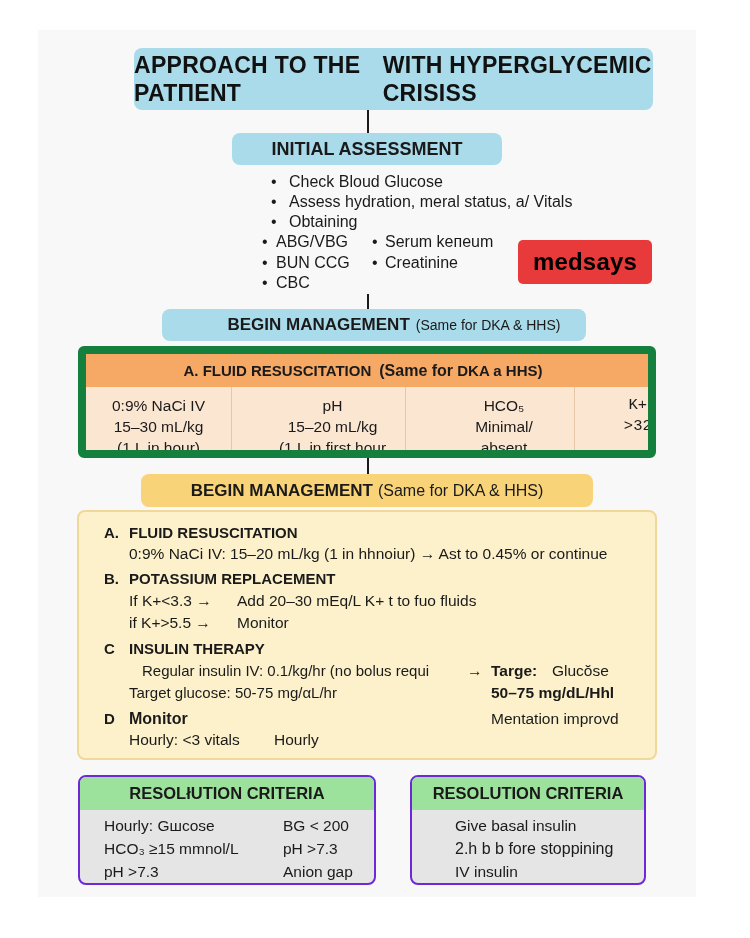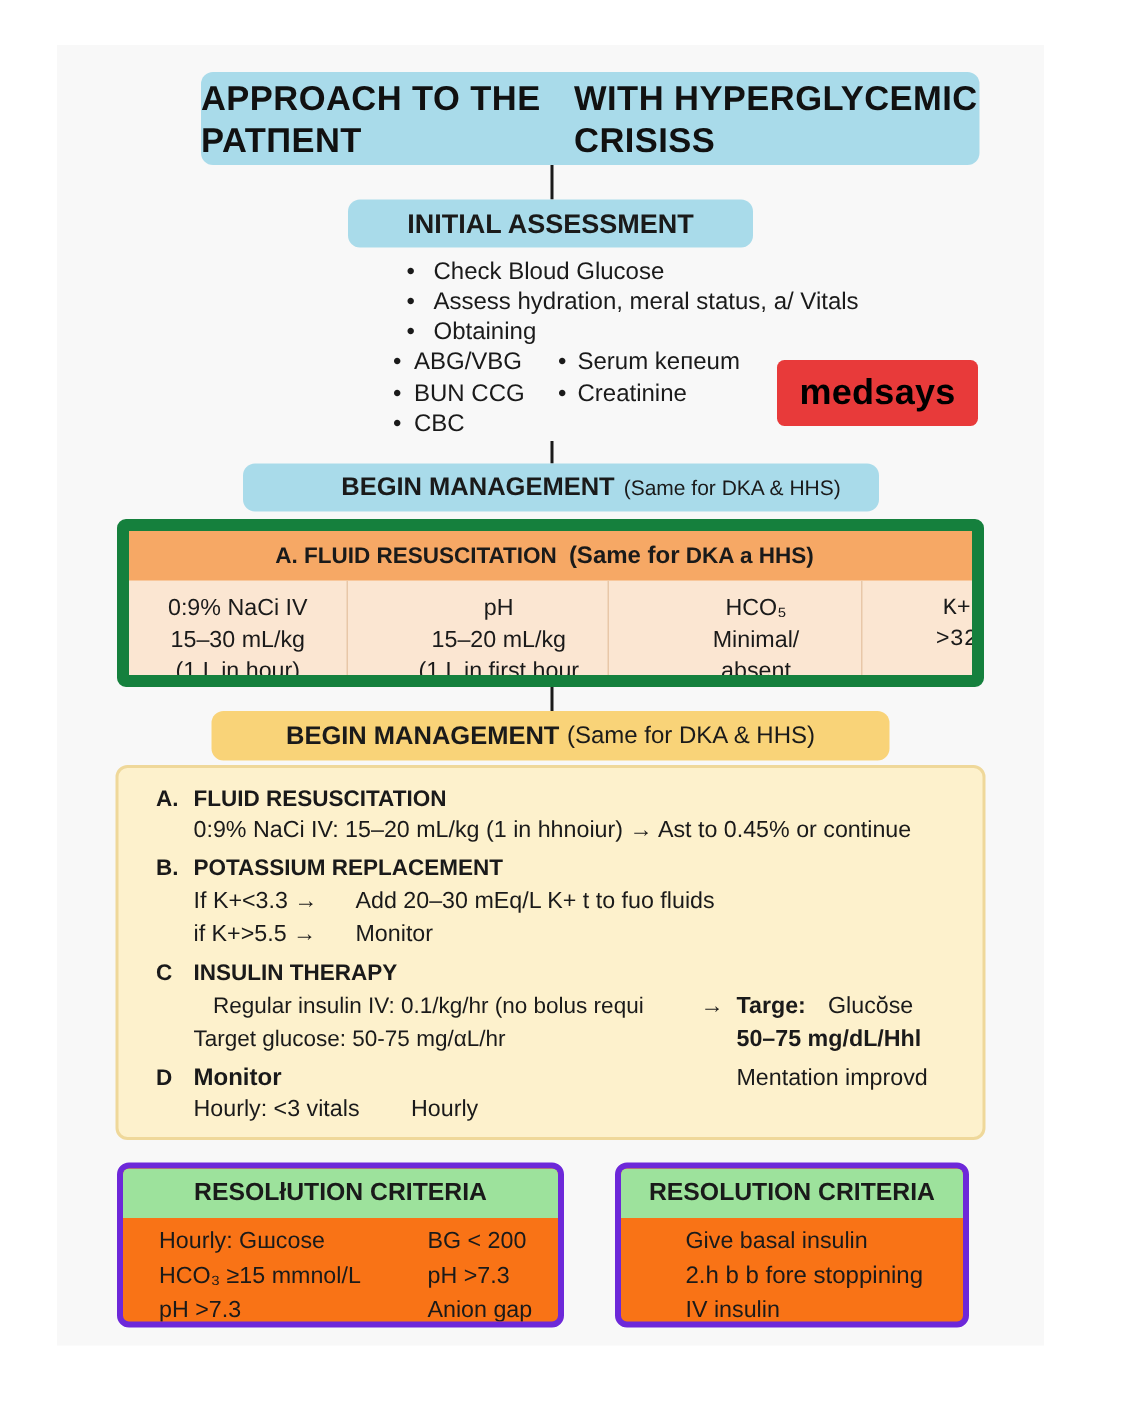--- a/index.html
+++ b/index.html
@@ -27,21 +27,21 @@
   .fluid-head .sm { font-weight:bold; font-size:16px; }
   .fluid-grid { display:flex; height:77px;gap:28px; }
   .fluid-cell { flex:none; text-align:center; font-size:15.5px; line-height:21px; padding-top:8px; border-right:1.5px solid #e8c7a8; }
   .fluid-cell:last-child { border-right:none;font-family:Liberation Mono, monospace; }
   .bm2 { left:141px; top:474px; width:452px; height:33px; background:#f9d378; border-radius:8px; display:flex; align-items:center; justify-content:center; }
   .bm2 b { font-size:17px; margin-right:5px; }
   .bm2 span { font-size:16px; }
   .mgmt { left:77px; top:510px; width:580px; height:250px; background:#fdf1cc; border:2px solid #efd89a; border-radius:8px; }
   .mgmt .t { position:absolute; font-size:15.5px; white-space:nowrap; color:#1a1a1a; }
   .mgmt .h { font-weight:bold; font-size:15px; }
-  .res { background:#f97316; border:4px solid #6d28d9; border-radius:8px; overflow:hidden; }
+  .res { background:#e5e5e5; border:2px solid #6d28d9; border-radius:8px; overflow:hidden; }
   .res-head { height:33px; background:#9de29c; display:flex; align-items:center; justify-content:center; font-weight:bold; font-size:16.5px; }
   .res .t { position:absolute; font-size:15.5px; white-space:nowrap; }
 </style>
 </head>
 <body>
 
 <div class="page"></div>
 
 <div class="vline" style="left:367px; top:110px; height:23px;"></div>
 <div class="vline" style="left:367px; top:294px; height:15px;"></div>

